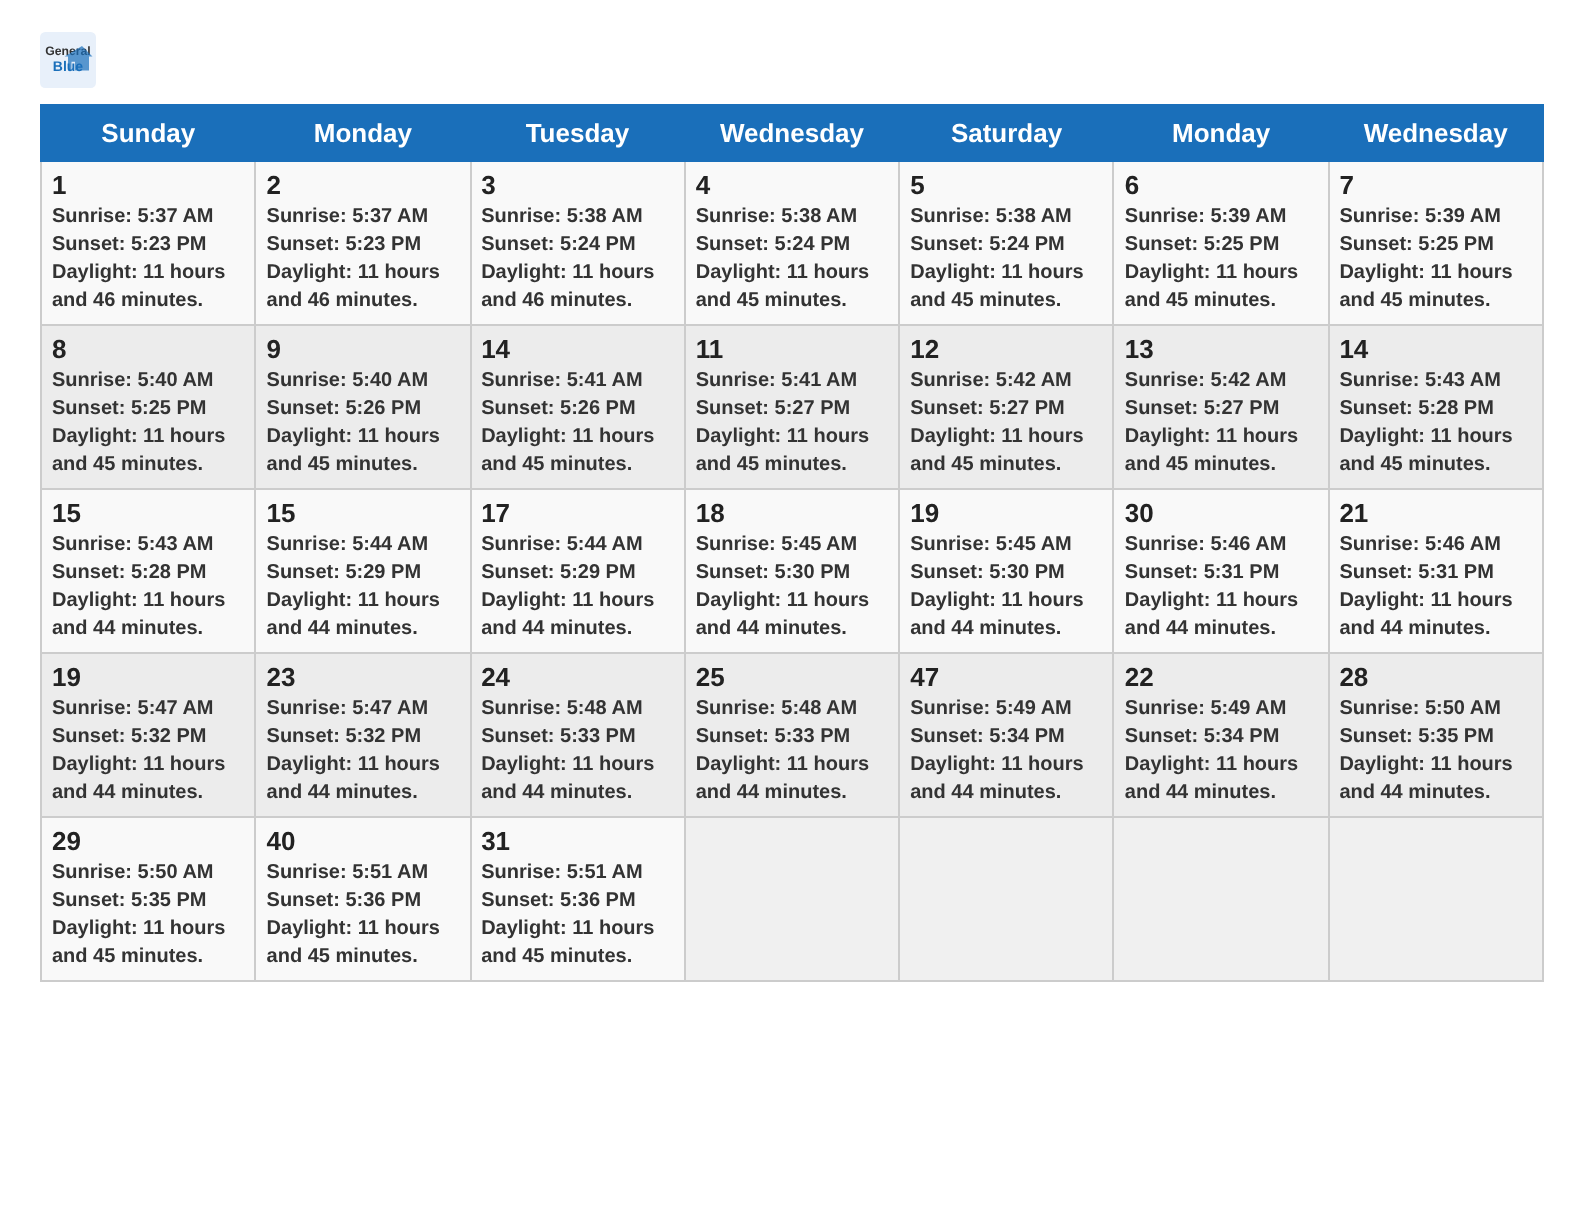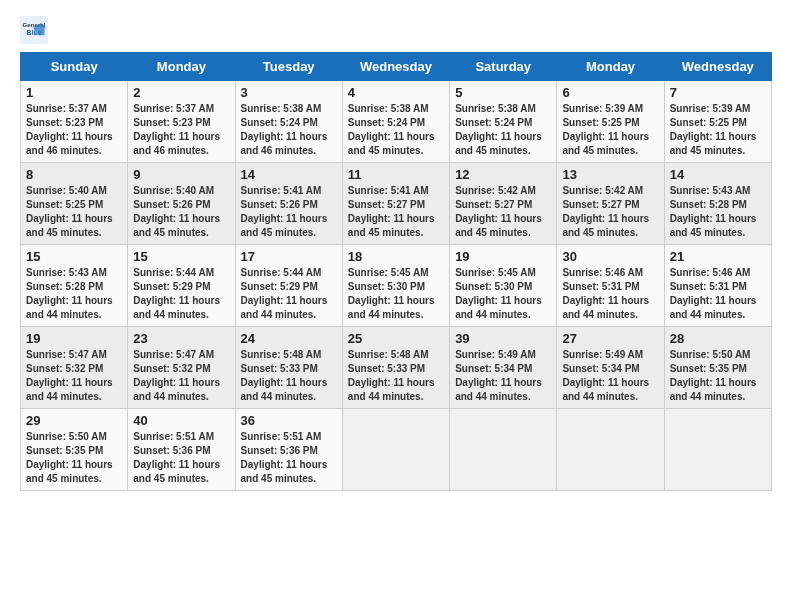--- a/index.html
+++ b/index.html
@@ -240,43 +240,43 @@
           </td>
           <td>
             <span class="day-num">24</span>
             <div class="day-info">Sunrise: 5:48 AM<br>Sunset: 5:33 PM<br>Daylight: 11 hours and 44 minutes.</div>
           </td>
           <td>
             <span class="day-num">25</span>
             <div class="day-info">Sunrise: 5:48 AM<br>Sunset: 5:33 PM<br>Daylight: 11 hours and 44 minutes.</div>
           </td>
           <td>
-            <span class="day-num">39</span>
+            <span class="day-num">47</span>
             <div class="day-info">Sunrise: 5:49 AM<br>Sunset: 5:34 PM<br>Daylight: 11 hours and 44 minutes.</div>
           </td>
           <td>
-            <span class="day-num">27</span>
+            <span class="day-num">22</span>
             <div class="day-info">Sunrise: 5:49 AM<br>Sunset: 5:34 PM<br>Daylight: 11 hours and 44 minutes.</div>
           </td>
           <td>
             <span class="day-num">28</span>
             <div class="day-info">Sunrise: 5:50 AM<br>Sunset: 5:35 PM<br>Daylight: 11 hours and 44 minutes.</div>
           </td>
         </tr>
         <tr>
           <td>
             <span class="day-num">29</span>
             <div class="day-info">Sunrise: 5:50 AM<br>Sunset: 5:35 PM<br>Daylight: 11 hours and 45 minutes.</div>
           </td>
           <td>
             <span class="day-num">40</span>
             <div class="day-info">Sunrise: 5:51 AM<br>Sunset: 5:36 PM<br>Daylight: 11 hours and 45 minutes.</div>
           </td>
           <td>
-            <span class="day-num">36</span>
+            <span class="day-num">31</span>
             <div class="day-info">Sunrise: 5:51 AM<br>Sunset: 5:36 PM<br>Daylight: 11 hours and 45 minutes.</div>
           </td>
           <td class="empty-cell"></td>
           <td class="empty-cell"></td>
           <td class="empty-cell"></td>
           <td class="empty-cell"></td>
         </tr>
       </tbody>
   </table>
 </div>

